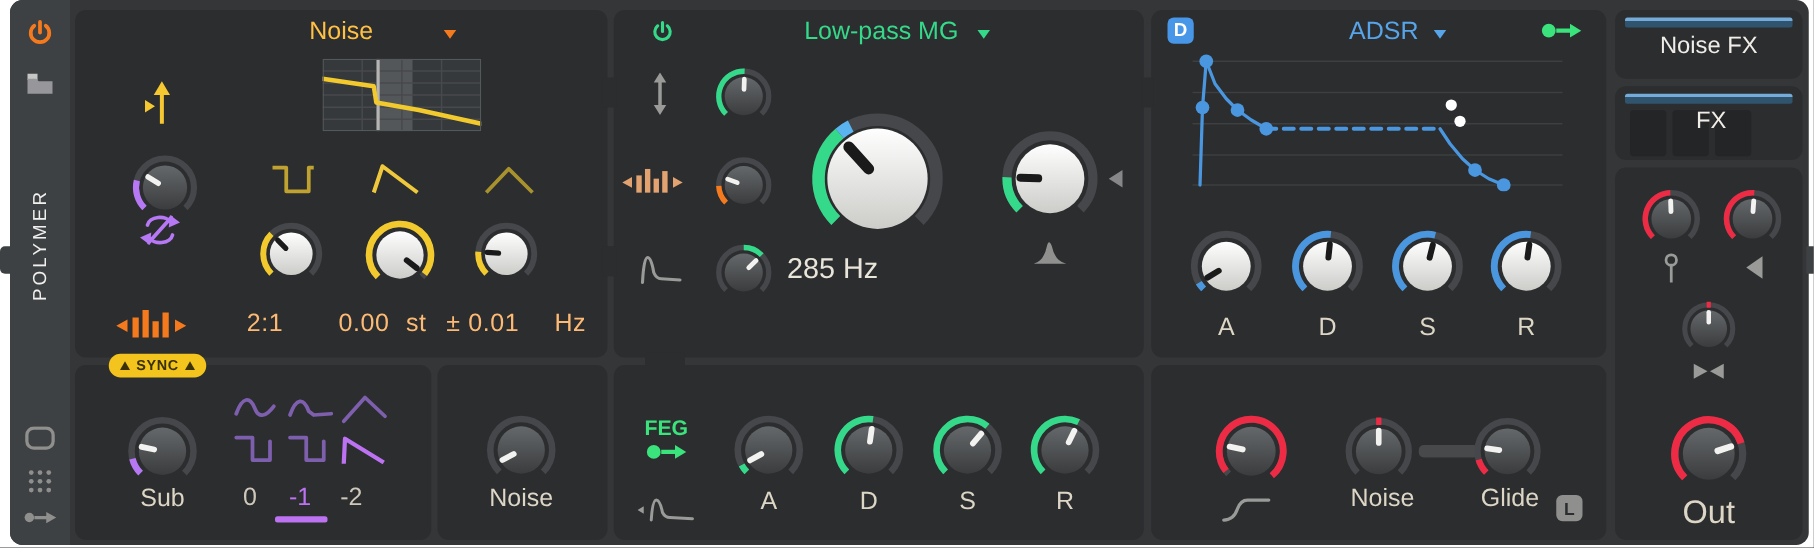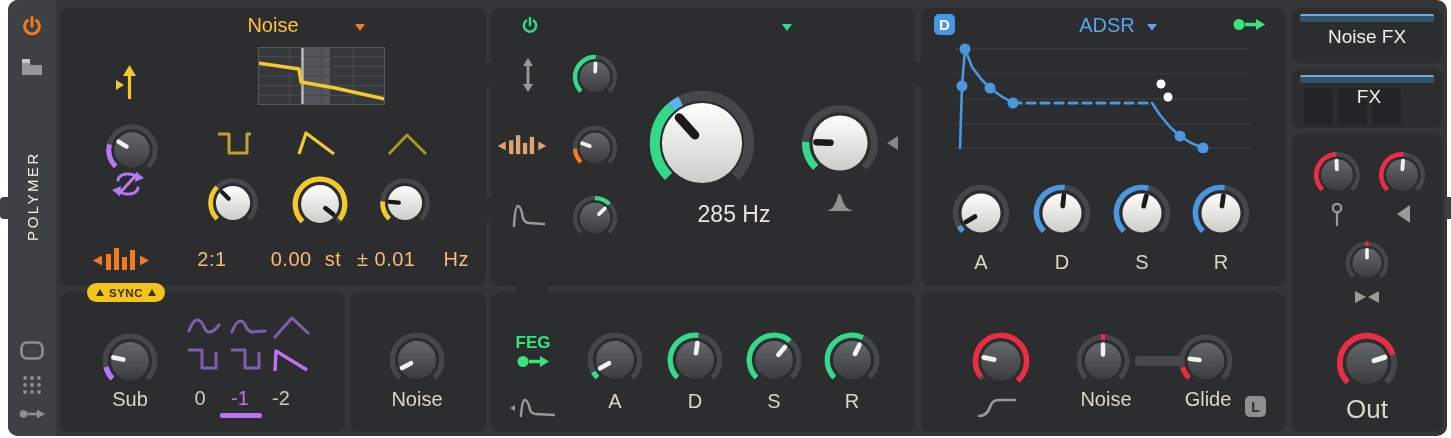--- a/index.html
+++ b/index.html
@@ -215,20 +215,21 @@
       <path d="M21.72 78.28 A40 40 0 1 1 78.28 78.28" stroke="#45474a" stroke-width="8.5" fill="none"></path>
       <circle cx="50" cy="50" r="30.5" fill="url(#gd)"></circle>
       <line x1="40.2875764785518" y1="55.164187190644796" x2="25.718941196379504" y2="62.91046797661199" stroke="#f2f2f0" stroke-width="7.5" stroke-linecap="round"></line>
     </svg>
   <div class="lbl" style="left:409px;top:388px">Noise</div>
 
   <svg class="abs" style="left:512px;top:15px;width:20px;height:22px" viewBox="0 0 24 24">
     <path d="M12 2.5 V11" stroke="#35d98a" stroke-width="3" stroke-linecap="round" fill="none"></path>
     <path d="M7.4 5.6 a7.4 7.4 0 1 0 9.2 0" stroke="#35d98a" stroke-width="3" stroke-linecap="round" fill="none"></path>
   </svg>
+  <div class="ttl" style="left:697px;top:14px;color:#35d98a">Low-pass MG</div>
   <div class="caret g" style="left:774px;top:24px"></div>
   <svg class="abs" style="left:512px;top:58px;width:16px;height:34px" viewBox="0 0 16 34">
     <line x1="8" y1="7" x2="8" y2="27" stroke="#9a9a98" stroke-width="2.8"></line>
     <path d="M8,0 L3,8 H13 Z" fill="#9a9a98"></path>
     <path d="M8,34 L3,26 H13 Z" fill="#9a9a98"></path>
   </svg>
   <svg class="abs" style="left:489px;top:132px;width:50px;height:27px" viewBox="0 0 58 30">
     <g fill="#e2a371">
       <path d="M10,10.5 L1,15.5 L10,20.5 Z"></path>
       <rect x="14" y="9" width="5" height="16"></rect>
@@ -259,21 +260,21 @@
       <circle cx="50" cy="50" r="30.5" fill="url(#gd)"></circle>
       <line x1="57.912737803725165" y1="42.35875792495103" x2="69.7818445093129" y2="30.89689481237757" stroke="#f2f2f0" stroke-width="7.5" stroke-linecap="round"></line>
     </svg>
   <svg class="knob" style="left:635px;top:84px;width:118px;height:118px" viewBox="0 0 100 100">
       <path d="M21.72 78.28 A40 40 0 1 1 78.28 78.28" stroke="#45474a" stroke-width="8.5" fill="none"></path>
       <path d="M21.72 78.28 A40 40 0 0 1 24.29 19.36" stroke="#35d98a" stroke-width="8.5" fill="none"></path>
       <path d="M24.29 19.36 A40 40 0 0 1 31.84 14.36" stroke="#5ab4f0" stroke-width="8.5" fill="none"></path>
       <circle cx="50" cy="50" r="34" fill="url(#gl)"></circle>
       <line x1="43.97782454277028" y1="43.311696570703454" x2="30.59521241559311" y2="28.448800061155566" stroke="#1a1a1a" stroke-width="7.5" stroke-linecap="round"></line>
     </svg>
-  <div class="lbl" style="left:726px;top:201px;font-size:23px;color:#eae5da">285 Hz</div>
+  <div class="lbl" style="left:658px;top:201px;font-size:23px;color:#eae5da">285 Hz</div>
   <svg class="knob" style="left:789px;top:100px;width:86px;height:86px" viewBox="0 0 100 100">
       <path d="M21.72 78.28 A40 40 0 1 1 78.28 78.28" stroke="#45474a" stroke-width="8.5" fill="none"></path>
       <path d="M21.72 78.28 A40 40 0 0 1 10.02 48.60" stroke="#35d98a" stroke-width="8.5" fill="none"></path>
       <circle cx="50" cy="50" r="32" fill="url(#gl)"></circle>
       <line x1="39.006700902789945" y1="49.616105536272485" x2="22.516752256974865" y2="49.04026384068122" stroke="#1a1a1a" stroke-width="7.5" stroke-linecap="round"></line>
     </svg>
   <div class="ptr-left" style="left:879px;top:136px"></div>
   <svg class="abs" style="left:818px;top:190px;width:28px;height:22px" viewBox="0 0 28 22">
     <path d="M1,21 Q9,19 11.5,7 Q13,0.5 15.5,7 Q18,19 27,21 Z" fill="#90908e"></path>
   </svg>

